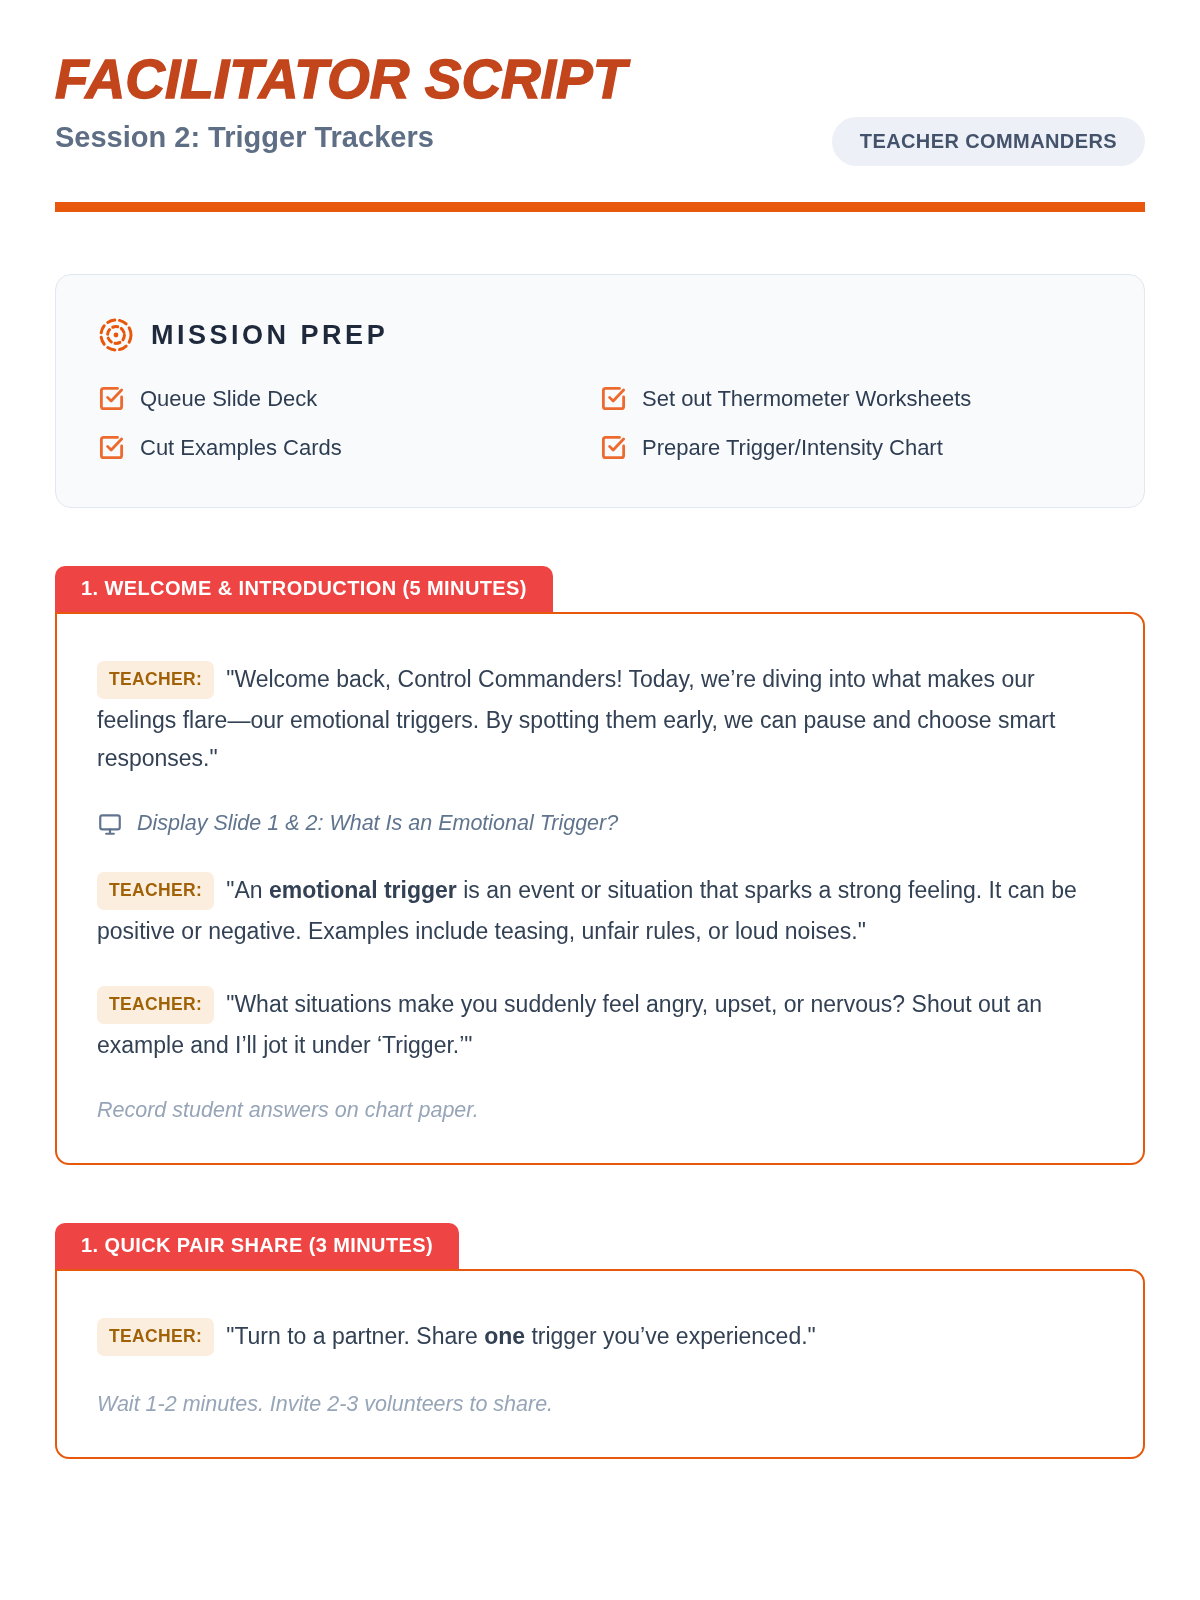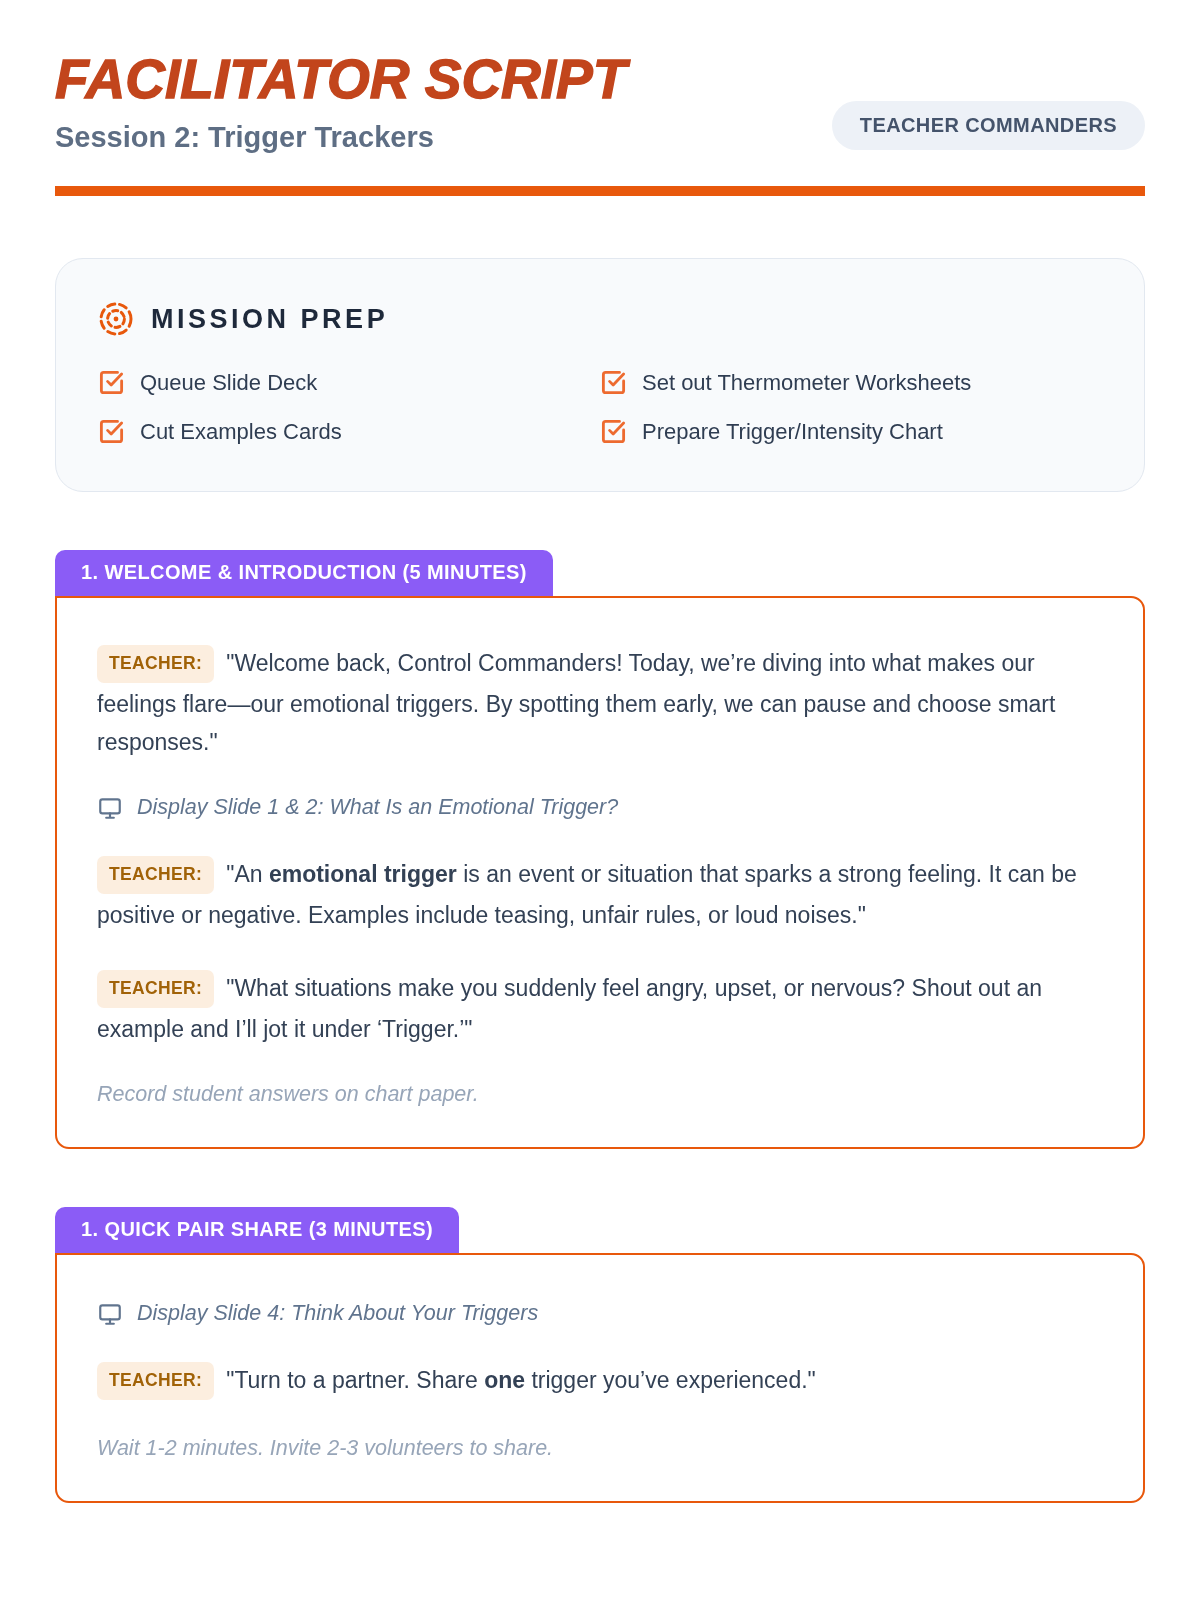--- a/index.html
+++ b/index.html
@@ -22,21 +22,21 @@
     margin: 0;
     font-size: 55px;
     line-height: 1.0;
     font-weight: bold;
     font-style: italic;
     color: #C2451C;
     letter-spacing: 0px;
     -webkit-text-stroke: 1.4px #C2451C;
   }
   .doc-subtitle {
-    margin: 14px 0 0 0;
+    margin: 14px 0 16px 0;
     font-size: 29px;
     font-weight: bold;
     color: #5E6E84;
   }
   .badge {
     background: #EDF1F7;
     color: #44536B;
     font-size: 20px;
     font-weight: bold;
     letter-spacing: 0.02em;
@@ -49,21 +49,21 @@
     height: 10px;
     background: #E8580C;
     margin-top: 32px;
   }
 
   
   .prep-card {
     margin-top: 62px;
     background: #F8FAFC;
     border: 1.5px solid #E2E8F0;
-    border-radius: 28px;
+    border-radius: 16px;
     padding: 42px 42px 46px 42px;
   }
   .prep-head { display: flex; align-items: center; gap: 17px; }
   .prep-head svg { display: block; }
   .prep-title {
     margin: 0;
     font-size: 27px;
     font-weight: bold;
     letter-spacing: 0.13em;
     color: #1E293B;
@@ -76,21 +76,21 @@
     grid-auto-flow: column;
     row-gap: 22px;
   }
   .prep-item { display: flex; align-items: center; gap: 15px; font-size: 22px; color: #2F3D52; text-align: center; }
   .prep-item svg { flex: 0 0 auto; display: block; }
 
   
   .section { margin-top: 58px; }
   .section-tab {
     display: inline-block;
-    background: #8b5cf6;
+    background: #ef4444;
     color: #ffffff;
     font-size: 20px;
     font-weight: bold;
     letter-spacing: 0.02em;
     padding: 11px 26px 12px 26px;
     border-radius: 10px 10px 0 0;
     position: relative;
     z-index: 1;
   }
   .section-box {
@@ -229,30 +229,20 @@
       </p>
 
       <p class="gray-note">Record student answers on chart paper.</p>
     </div>
   </div>
 
   <div class="section">
     <div class="section-tab">1. QUICK PAIR SHARE (3 MINUTES)</div>
     <div class="section-box">
 
-      <div class="slide-note">
-        <span>
-          <svg width="26" height="26" viewBox="0 0 24 24" fill="none" stroke="#60748E" stroke-width="2" stroke-linecap="round" stroke-linejoin="round">
-            <rect x="3" y="4" width="18" height="13" rx="2"></rect>
-            <path d="M12 17v3"></path>
-              <path d="M8.5 21h7"></path>
-          </svg>
-        </span>
-        <span>Display Slide 4: Think About Your Triggers</span>
-      </div>
 
       <p class="teacher-p">
         <span class="teacher-label">TEACHER:</span><span><span>"Turn to a partner. Share </span><strong>one</strong><span> trigger you’ve experienced."</span></span>
       </p>
 
       <p class="gray-note">Wait 1-2 minutes. Invite 2-3 volunteers to share.</p>
     </div>
   </div>
 
 </div>

